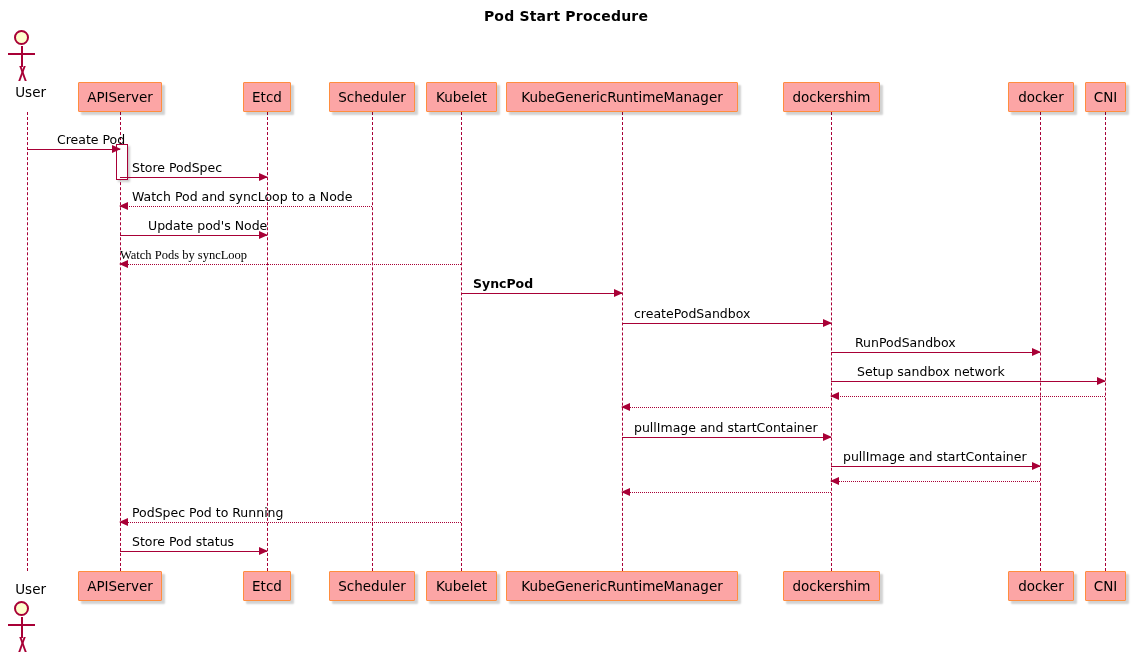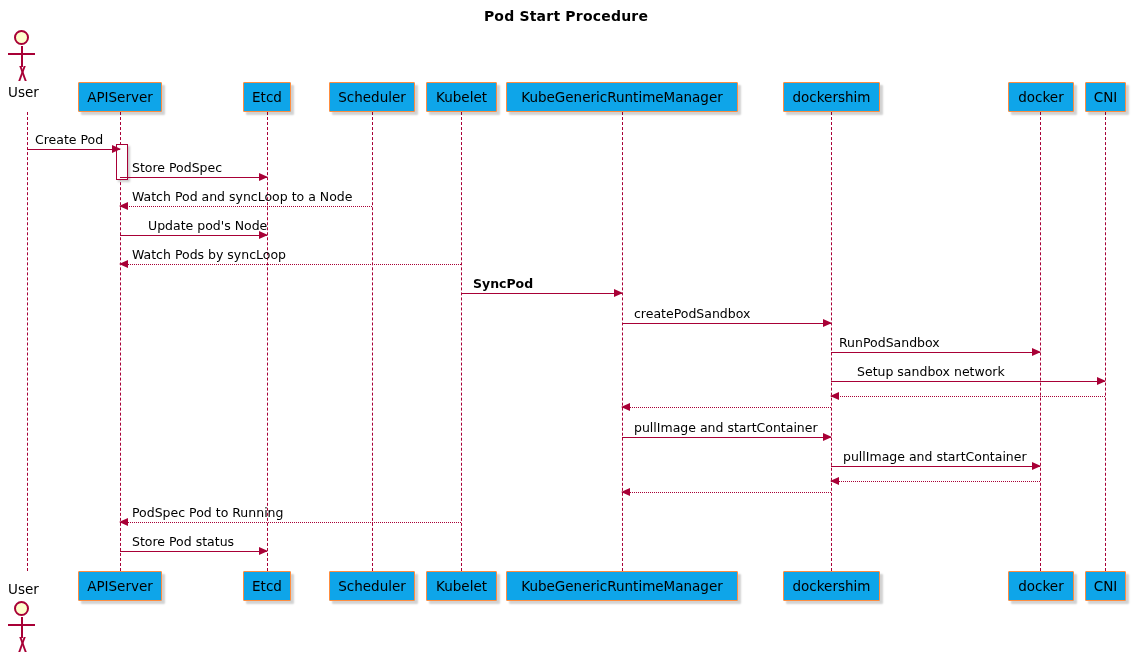--- a/index.html
+++ b/index.html
@@ -2,21 +2,21 @@
 <html><head>
 <meta charset="utf-8">
 <style>
   html,body{margin:0;padding:0;background:#ffffff;}
   body{width:1132px;height:657px;position:relative;overflow:hidden;
        font-family:"DejaVu Sans","Liberation Sans",sans-serif;}
   #diagram{position:absolute;left:0;top:0;width:1132px;height:657px;}
   .title{position:absolute;left:0;top:8px;width:1132px;text-align:center;
          font-size:14px;font-weight:bold;color:#000;letter-spacing:.2px;}
   .lifeline{position:absolute;width:0;border-left:1.5px dashed #A80036;}
-  .pbox{position:absolute;box-sizing:border-box;background:#0ea5e9;
+  .pbox{position:absolute;box-sizing:border-box;background:#fca5a5;
         border:1.6px solid #FF8D3F;border-radius:1px;
         box-shadow:3px 3px 2px rgba(0,0,0,.18);
         font-size:13.5px;color:#000;text-align:center;white-space:nowrap;
         display:flex;align-items:center;justify-content:center;height:30px;}
   .activation{position:absolute;background:#FFFFFF;border:1.3px solid #A80036;
         box-shadow:2px 2px 2px rgba(0,0,0,.2);width:10px;}
   .msg{position:absolute;height:1px;}
   .msg .line{position:absolute;left:0;top:0;width:100%;height:0;
         border-top:1.5px solid #A80036;}
   .msg.dotted .line{border-top:1.5px dotted #A80036;}
@@ -31,21 +31,21 @@
         border-radius:50%;background:#FEFECE;border:2px solid #A80036;
         box-sizing:border-box;}
   .actor .body{position:absolute;left:16px;top:16px;width:0;height:21px;
         border-left:2px solid #A80036;}
   .actor .arms{position:absolute;left:3px;top:23px;width:27px;height:0;
         border-top:2px solid #A80036;}
   .actor .legL{position:absolute;left:6px;top:36px;width:11px;height:15px;
         border-right:2px solid #A80036;transform:skewX(20deg);}
   .actor .legR{position:absolute;left:16px;top:36px;width:11px;height:15px;
         border-left:2px solid #A80036;transform:skewX(-20deg);}
-  .actor .nm{position:absolute;left:-4px;width:45px;text-align:center;
+  .actor .nm{position:absolute;left:-4px;width:45px;text-align:right;
         font-size:13.5px;color:#000;}
 </style>
 </head>
 <body>
 
 <div id="diagram">
   <div class="title">Pod Start Procedure</div>
   <div id="layers">
       <div class="lifeline" style="left: 27px; top: 112px; height: 459px;"></div>
       <div class="lifeline" style="left: 120px; top: 112px; height: 459px;"></div>
@@ -85,56 +85,56 @@
       <div class="pbox" style="left: 783px; top: 82px; width: 97px;">dockershim</div>
       <div class="pbox" style="left: 783px; top: 571px; width: 97px;">dockershim</div>
       <div class="pbox" style="left: 1008px; top: 82px; width: 66px;">docker</div>
       <div class="pbox" style="left: 1008px; top: 571px; width: 66px;">docker</div>
       <div class="pbox" style="left: 1085px; top: 82px; width: 41px;">CNI</div>
       <div class="pbox" style="left: 1085px; top: 571px; width: 41px;">CNI</div>
       <div class="activation" style="left: 116px; top: 144px; height: 34px;"></div>
       <div class="msg right" style="left: 27px; top: 149px; width: 93px;">
         <div class="line"></div>
         <div class="head"></div>
-        <div class="lbl" style="left: 8px; margin-top: 8px;">Create Pod</div>
+        <div class="lbl" style="left: 30px; margin-top: 8px;">Create Pod</div>
       </div>
       <div class="msg right" style="left: 120px; top: 177px; width: 147px;">
         <div class="line"></div>
         <div class="head"></div>
         <div class="lbl" style="left: 12px;">Store PodSpec</div>
       </div>
       <div class="msg dotted left" style="left: 120px; top: 206px; width: 252px;">
         <div class="line"></div>
         <div class="head"></div>
         <div class="lbl" style="left: 12px;">Watch Pod and syncLoop to a Node</div>
       </div>
       <div class="msg right" style="left: 120px; top: 235px; width: 147px;">
         <div class="line"></div>
         <div class="head"></div>
         <div class="lbl" style="left: 28px;">Update pod's Node</div>
       </div>
       <div class="msg dotted left" style="left: 120px; top: 264px; width: 341px;">
         <div class="line"></div>
         <div class="head"></div>
-        <div class="lbl" style="left: 12px;">Watch Pods by syncLoop</div>
+        <div class="lbl" style="left: 0; font-family: Liberation Serif, serif;">Watch Pods by syncLoop</div>
       </div>
       <div class="msg right" style="left: 461px; top: 293px; width: 161px;">
         <div class="line"></div>
         <div class="head"></div>
         <div class="lbl" style="left: 12px; font-weight: bold;">SyncPod</div>
       </div>
       <div class="msg right" style="left: 622px; top: 323px; width: 209px;">
         <div class="line"></div>
         <div class="head"></div>
         <div class="lbl" style="left: 12px;">createPodSandbox</div>
       </div>
       <div class="msg right" style="left: 831px; top: 352px; width: 209px;">
         <div class="line"></div>
         <div class="head"></div>
-        <div class="lbl" style="left: 8px; text-align: center;">RunPodSandbox</div>
+        <div class="lbl" style="left: 24px; text-align: center;">RunPodSandbox</div>
       </div>
       <div class="msg right" style="left: 831px; top: 381px; width: 274px;">
         <div class="line"></div>
         <div class="head"></div>
         <div class="lbl" style="left: 26px;">Setup sandbox network</div>
       </div>
       <div class="msg dotted left" style="left: 831px; top: 396px; width: 274px;">
         <div class="line"></div>
         <div class="head"></div>
       </div>

